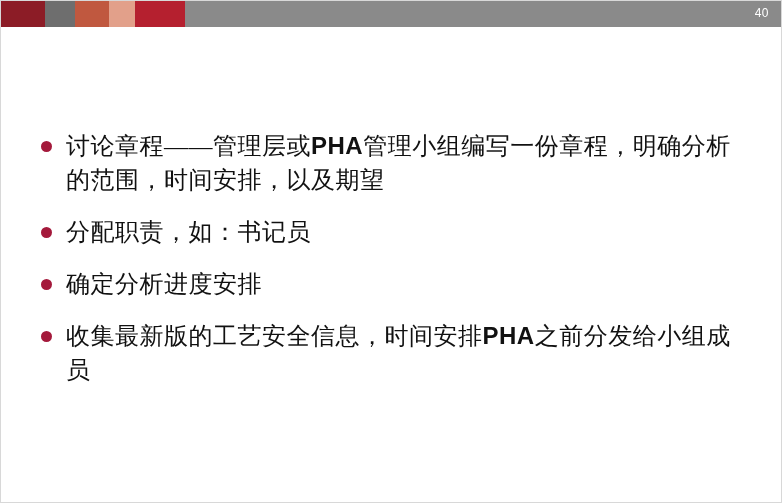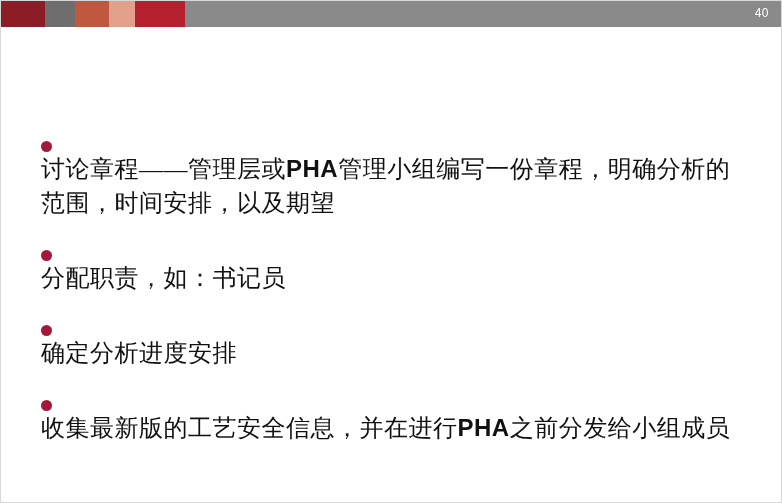--- a/index.html
+++ b/index.html
@@ -64,21 +64,20 @@
   .bullets {
     position: absolute;
     left: 40px;
     top: 128px;
     width: 700px;
   }
   .bullet {
     display: flex;
     align-items: flex-start;
     margin-bottom: 18px;
-    flex-direction: column;
   }
   .dot {
     flex: 0 0 auto;
     width: 11px;
     height: 11px;
     border-radius: 50%;
     background: #a4193b;
     margin-top: 12px;
     margin-right: 14px;
   }
@@ -124,17 +123,17 @@
       <span class="btext"><span>分配职责，如：书记员</span><b></b><span></span></span>
     </div>
 
     <div class="bullet">
       <span class="dot"></span>
       <span class="btext"><span>确定分析进度安排</span><b></b><span></span></span>
     </div>
 
     <div class="bullet">
       <span class="dot"></span>
-      <span class="btext"><span>收集最新版的工艺安全信息，并在进行</span><b>PHA</b><span>之前分发给小组成员</span></span>
+      <span class="btext"><span>收集最新版的工艺安全信息，时间安排</span><b>PHA</b><span>之前分发给小组成员</span></span>
     </div>
 
   </div>
 </div>
 
 </body></html>

